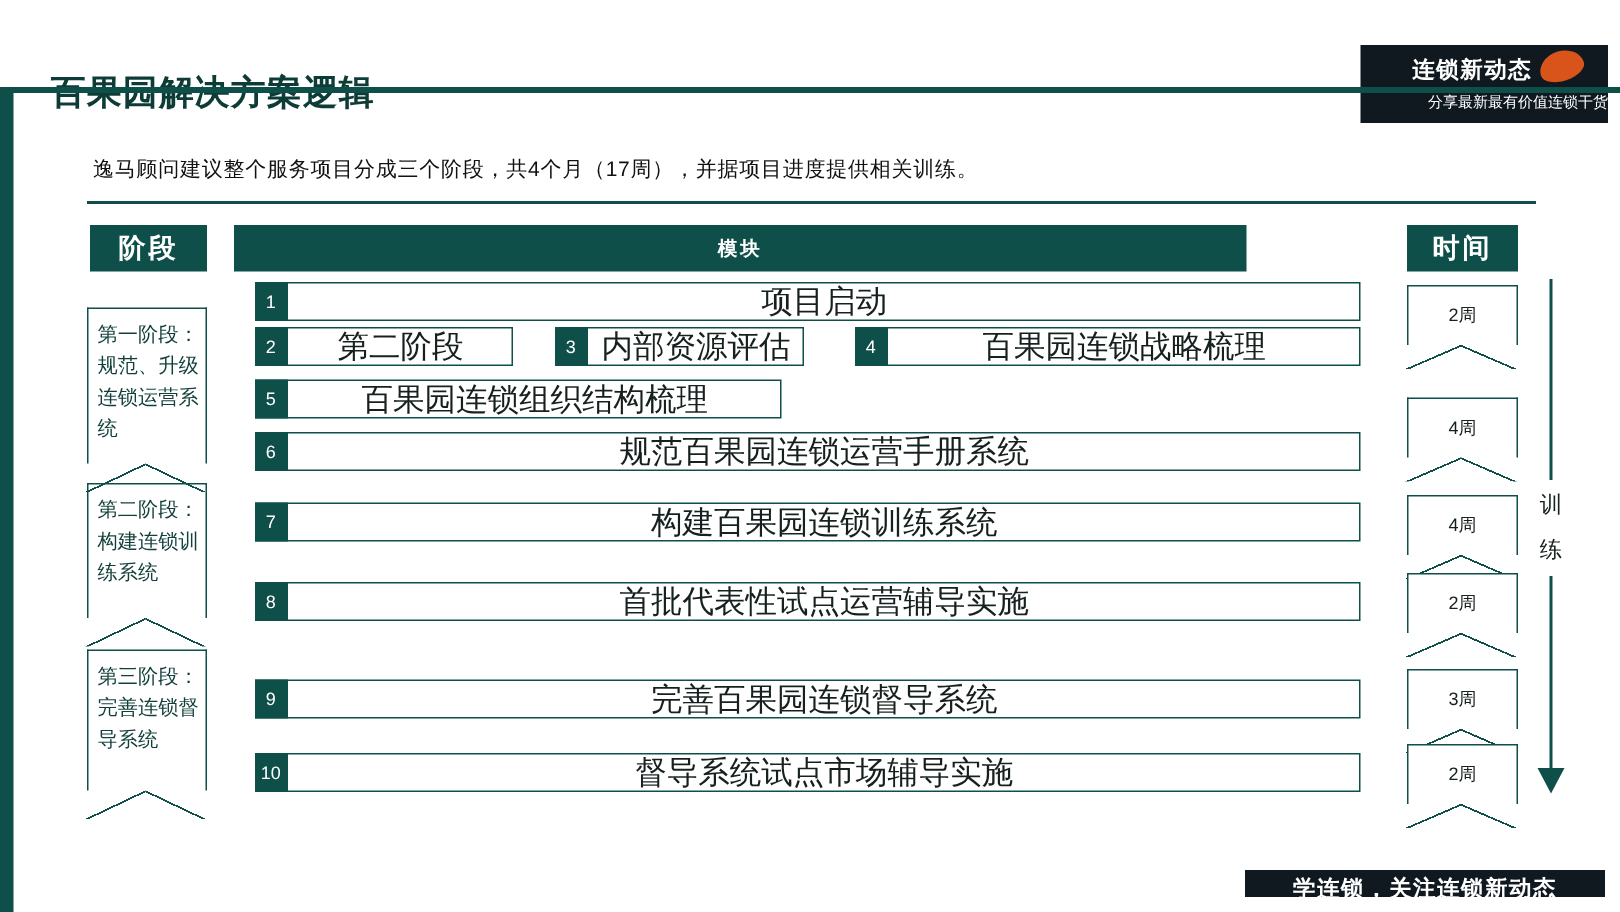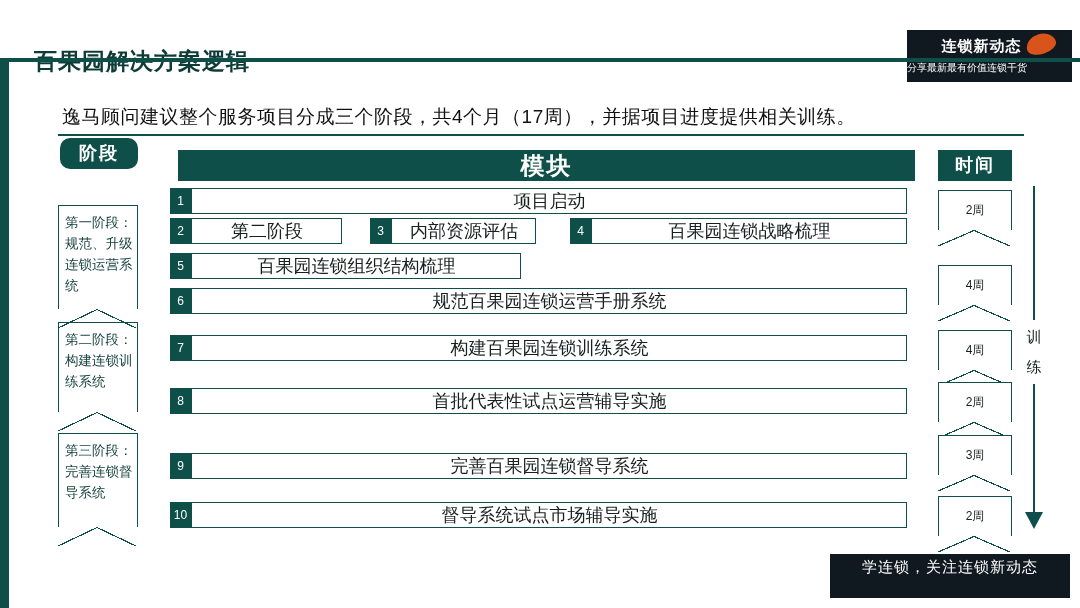--- a/index.html
+++ b/index.html
@@ -61,21 +61,21 @@
     text-align: center;
     color: #ffffff;
     font-size: 15px;
     font-weight: bold;
     letter-spacing: 1px;
   }
   .brand-badge .bb-line2 {
     position: absolute;
     left: 0; top: 31px;
     width: 165px;
-    text-align: left;
+    text-align: right;
     color: #ffffff;
     font-size: 10px;
     letter-spacing: 0px;
   }
   .bb-swoosh {
     position: absolute;
     right: 16px; top: 4px;
     width: 30px; height: 20px;
     background: #e4571b;
     border-radius: 50% 50% 50% 50% / 60% 60% 40% 40%;
@@ -90,21 +90,21 @@
     width: 9px;
     height: 546px;
     background: #0f4f4a;
   }
 
   
   .intro {
     position: absolute;
     left: 62px; top: 104px;
     width: 960px;
-    font-size: 19px;
+    font-size: 14px;
     color: #111111;
     letter-spacing: .5px;
   }
   .intro-rule {
     position: absolute;
     left: 58px; top: 134px;
     width: 966px;
     height: 2px;
     background: #0f4f4a;
   }
@@ -112,31 +112,30 @@
   
   .hdr {
     position: absolute;
     background: #0f4f4a;
     color: #ffffff;
     font-weight: bold;
     text-align: center;
     letter-spacing: 2px;
   }
   .hdr-stage {
-    left: 60px; top: 138px;
+    left: 60px; top: 150px;
     width: 78px; height: 31px;
     line-height: 31px;
     font-size: 18px;
-    border-radius: 10px;
   }
   .hdr-module {
-    left: 178px; top: 150px;
-    width: 737px; height: 31px;
+    left: 156px; top: 150px;
+    width: 675px; height: 31px;
     line-height: 31px;
-    font-size: 24px;
+    font-size: 13px;
   }
   .hdr-time {
     left: 938px; top: 150px;
     width: 74px; height: 31px;
     line-height: 31px;
     font-size: 18px;
   }
 
   
   .stage {
@@ -184,21 +183,21 @@
     font-size: 12px;
     line-height: 26px;
     text-align: center;
   }
   .mod .txt {
     position: absolute;
     left: 22px; right: 0; top: 0;
     height: 26px;
     line-height: 25px;
     text-align: center;
-    font-size: 18px;
+    font-size: 21px;
     color: #16201f;
   }
 
   
   .time {
     position: absolute;
     width: 74px;
     height: 40px;
     border: 1.6px solid #0f4f4a;
     border-bottom: none;
@@ -247,25 +246,25 @@
     text-align: center;
     background: #ffffff;
     padding: 2px 0;
   }
 
   
   .footer-badge {
     position: absolute;
     right: 10px; bottom: 10px;
     width: 240px;
-    height: 44px;
+    height: 18px;
     background: #101820;
     color: #ffffff;
     font-size: 15px;
-    font-weight: normal;
+    font-weight: bold;
     text-align: center;
     line-height: 26px;
     letter-spacing: 1px;
   }
 </style>
 </head>
 <body>
 
 <div class="page">
 
@@ -338,21 +337,21 @@
 
   <div class="mod" style="left:170px; top:502px; width:737px;">
     <div class="num">10</div>
     <div class="txt">督导系统试点市场辅导实施</div>
   </div>
 
   <div class="time" style="left:938px; top:190px;">2周</div>
   <div class="time" style="left:938px; top:265px;">4周</div>
   <div class="time" style="left:938px; top:330px;">4周</div>
   <div class="time" style="left:938px; top:382px;">2周</div>
-  <div class="time" style="left:938px; top:435px;">3周</div>
+  <div class="time" style="left:938px; top:446px;">3周</div>
   <div class="time" style="left:938px; top:496px;">2周</div>
 
   <div class="train-arrow-line"></div>
   <div class="train-arrow-head"></div>
   <div class="train-label">训练</div>
 
   <div class="footer-badge">学连锁，关注连锁新动态</div>
 
 </div>
 

